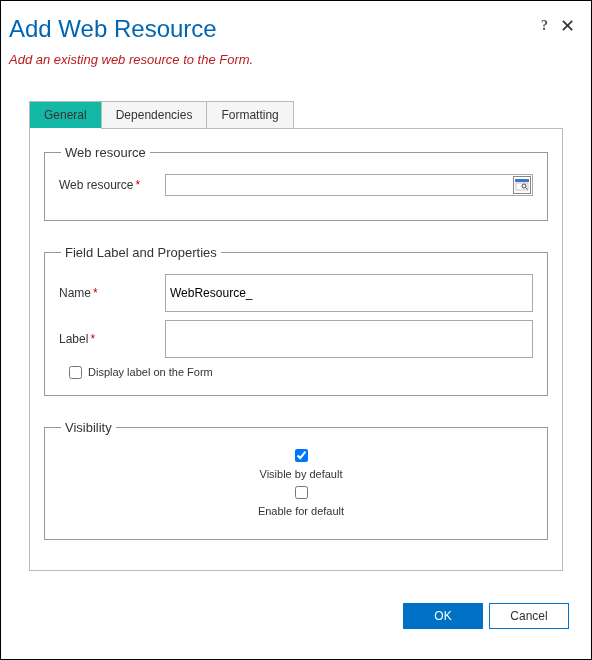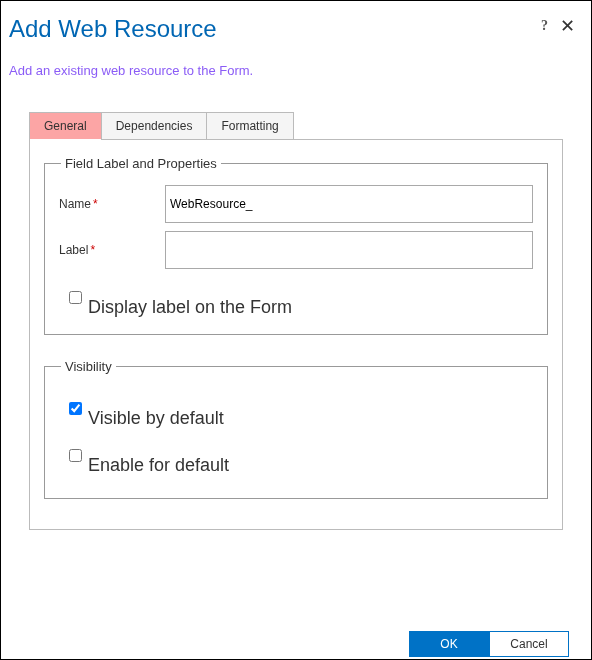--- a/index.html
+++ b/index.html
@@ -17,22 +17,23 @@
       padding: 14px 22px 6px 8px;
     }
     .dialog-title {
       font-size: 24px;
       font-weight: 300;
       color: #0066b3;
       line-height: 1.2;
     }
     .dialog-subtext {
       font-size: 13px;
-      color: #8b5cf6;
-      margin-top: 19px;
+      color: #b91c1c;
+      margin-top: 8px;
+      font-style: italic;
     }
     .header-icons {
       position: absolute;
       top: 16px;
       right: 16px;
       display: flex;
       gap: 12px;
       align-items: center;
     }
     .help-icon {
@@ -60,21 +61,21 @@
       font-size: 12px;
       color: #333;
       border: 1px solid #bbb;
       border-bottom: none;
       background: #f5f5f5;
       margin-right: -1px;
       cursor: pointer;
       position: relative;
     }
     .tab.active {
-      background: #fca5a5;
+      background: #14b8a6;
       z-index: 2;
     }
     .tab.active::after {
       content: "";
       position: absolute;
       left: 0; right: 0; bottom: -1px;
       height: 1px;
       background: #fff;
     }
     .tab-panel {
@@ -148,32 +149,32 @@
       gap: 6px;
       margin-top: 6px;
       margin-left: 10px;
     }
     .checkbox-row-v {
       display: flex;
       align-items: center;
       gap: 6px;
       margin-bottom: 6px;
       margin-left: 10px;
+      flex-direction: column;
     }
     .cb-label {
-      font-size: 18px;
-      color: #333;
-      margin-top: 20px;
+      font-size: 11px;
+      color: #333;
     }
     .button-bar {
       position: absolute;
-      bottom: 2px;
+      bottom: 30px;
       right: 22px;
       display: flex;
-      gap: 0;
+      gap: 6px;
       border-radius: 12px;
     }
     .btn {
       min-width: 80px;
       height: 26px;
       font-size: 12px;
       font-family: inherit;
       border: 1px solid #0072c6;
       cursor: pointer;
       display: flex;
@@ -209,20 +210,40 @@
 
 <div class="content-area">
   <div class="tabs">
     <div class="tab active">General</div>
     <div class="tab">Dependencies</div>
     <div class="tab">Formatting</div>
   </div>
 
   <div class="tab-panel">
 
+    <fieldset>
+      <legend>Web resource</legend>
+      <div class="field-row">
+        <div class="field-label">
+          <span>Web resource</span><span class="required">*</span>
+        </div>
+        <div class="lookup-wrapper">
+          <input type="text" class="lookup-input" value="" style="">
+          <div class="lookup-btn">
+            <svg width="14" height="12" viewBox="0 0 14 12">
+              <rect x="0" y="0" width="14" height="12" fill="#fff" stroke="none"></rect>
+              <rect x="0" y="0" width="14" height="3" fill="#3a78c4"></rect>
+              <rect x="1" y="4" width="12" height="7" fill="#fff" stroke="#888" stroke-width="0.5"></rect>
+              <circle cx="9" cy="7" r="2" fill="none" stroke="#444" stroke-width="1"></circle>
+              <line x1="10.5" y1="8.5" x2="12.5" y2="10.5" stroke="#444" stroke-width="1"></line>
+            </svg>
+          </div>
+        </div>
+      </div>
+    </fieldset>
 
     <fieldset>
       <legend>Field Label and Properties</legend>
       <div class="field-row">
         <div class="field-label">
           <span>Name</span><span class="required">*</span>
         </div>
         <input type="text" class="text-input" value="WebResource_" style="">
       </div>
       <div class="field-row">

